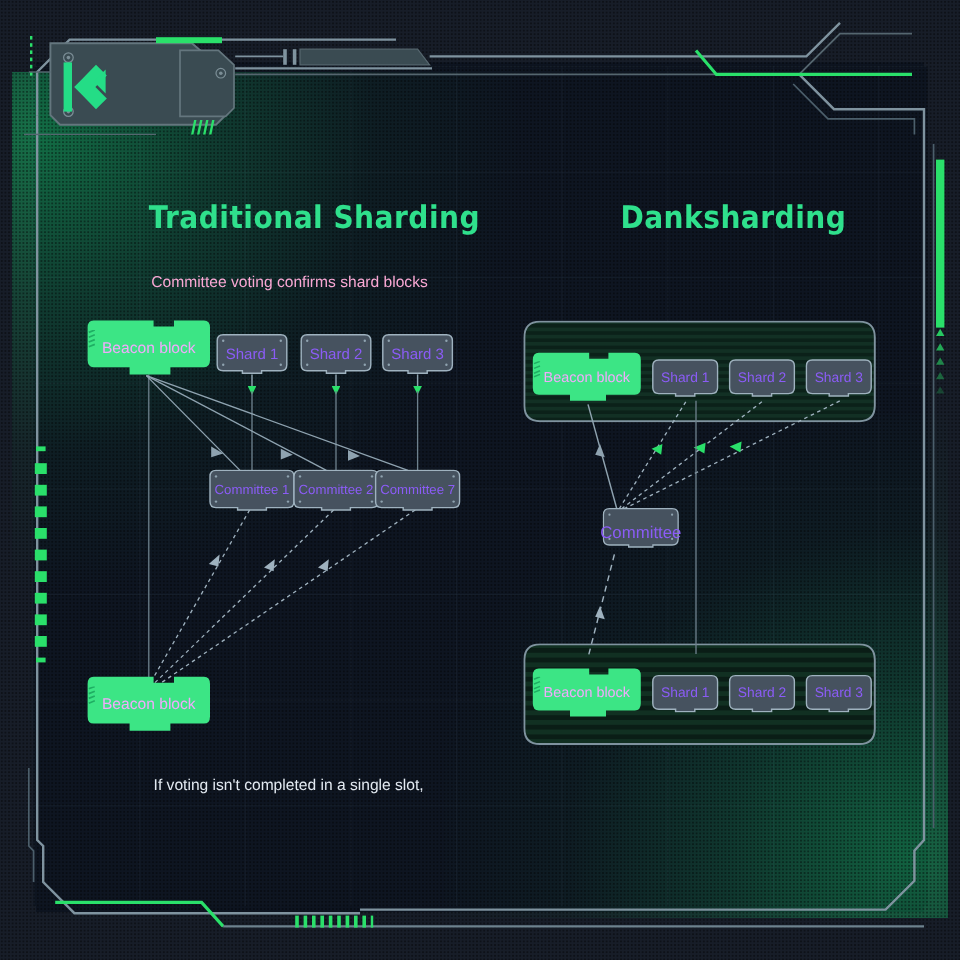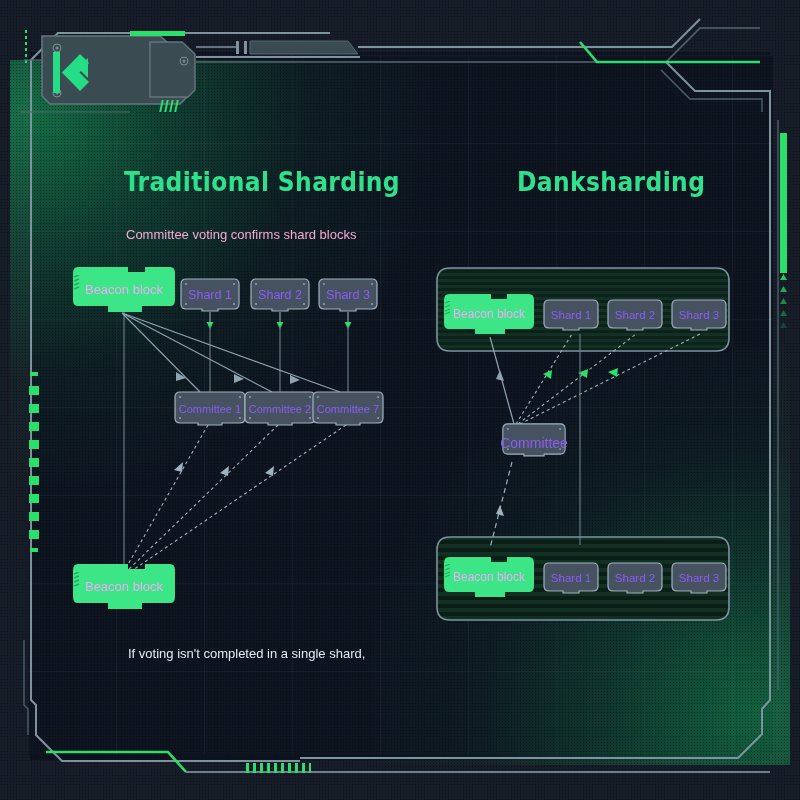--- a/index.html
+++ b/index.html
@@ -397,15 +397,15 @@
   <div class="node chip" style="left:671px;top:562px;width:56px;height:32px;font-size:11.5px;">
     <svg class="cshape" viewBox="0 0 56 32" preserveAspectRatio="none">
       <path d="M 6,1 L 50,1 Q 55,1 55,6 L 55,24 Q 55,29 50,29 L 36,29 L 36,31 L 20,31 L 20,29 L 6,29 Q 1,29 1,24 L 1,6 Q 1,1 6,1 Z" fill="#46525f" stroke="#9fb2bf" stroke-width="1.2"></path>
     </svg>
     <span>Shard 3</span>
   </div>
 
   <div class="title" id="title-right">Danksharding</div>
   <div class="title" id="title-left">Traditional Sharding</div>
   <div class="subcap" id="cap-top">Committee voting confirms shard blocks</div>
-  <div class="foot-line" id="foot1">If voting isn't completed in a single shard,</div>
+  <div class="foot-line" id="foot1">If voting isn't completed in a single slot,</div>
 
 </div>
 
 </body></html>

